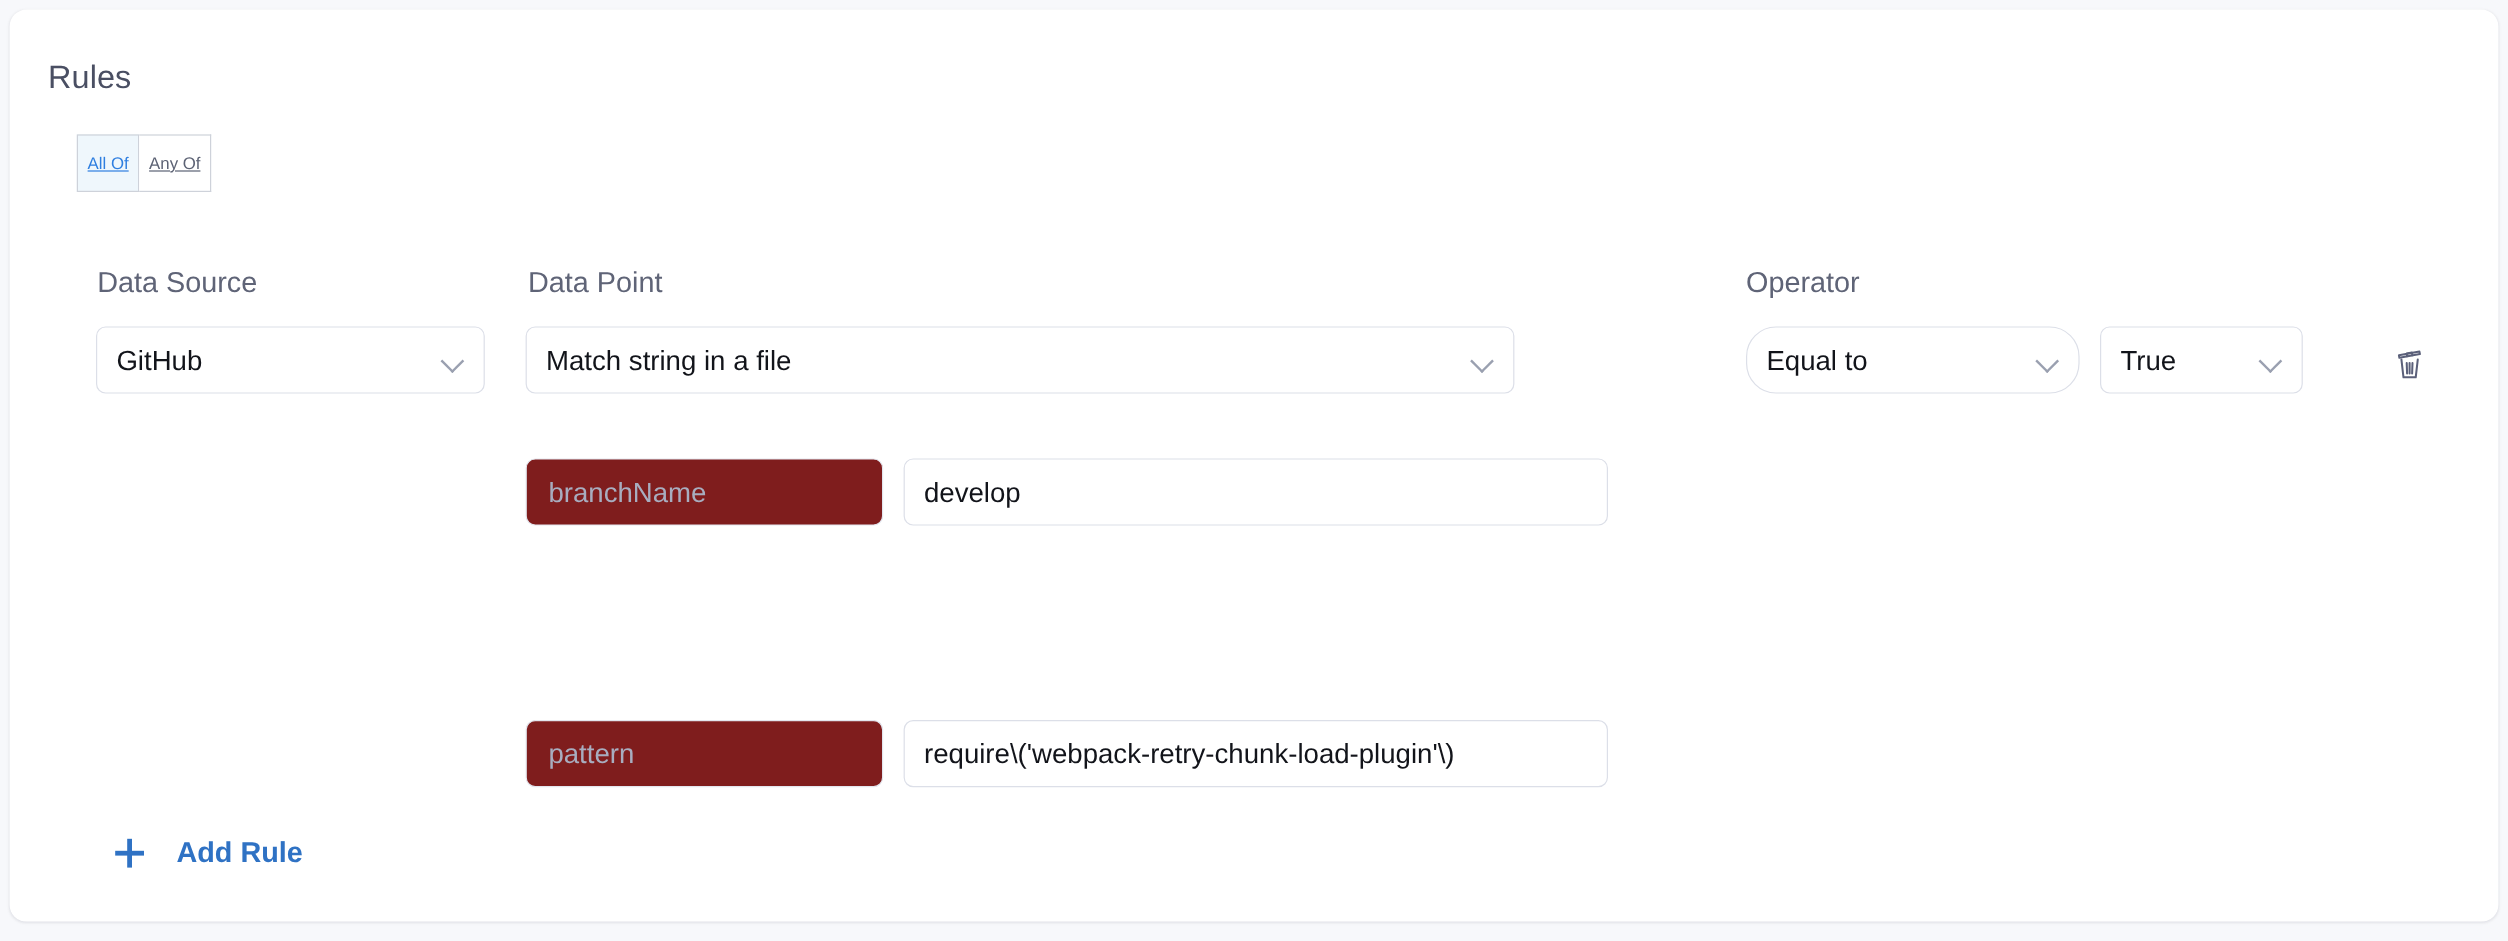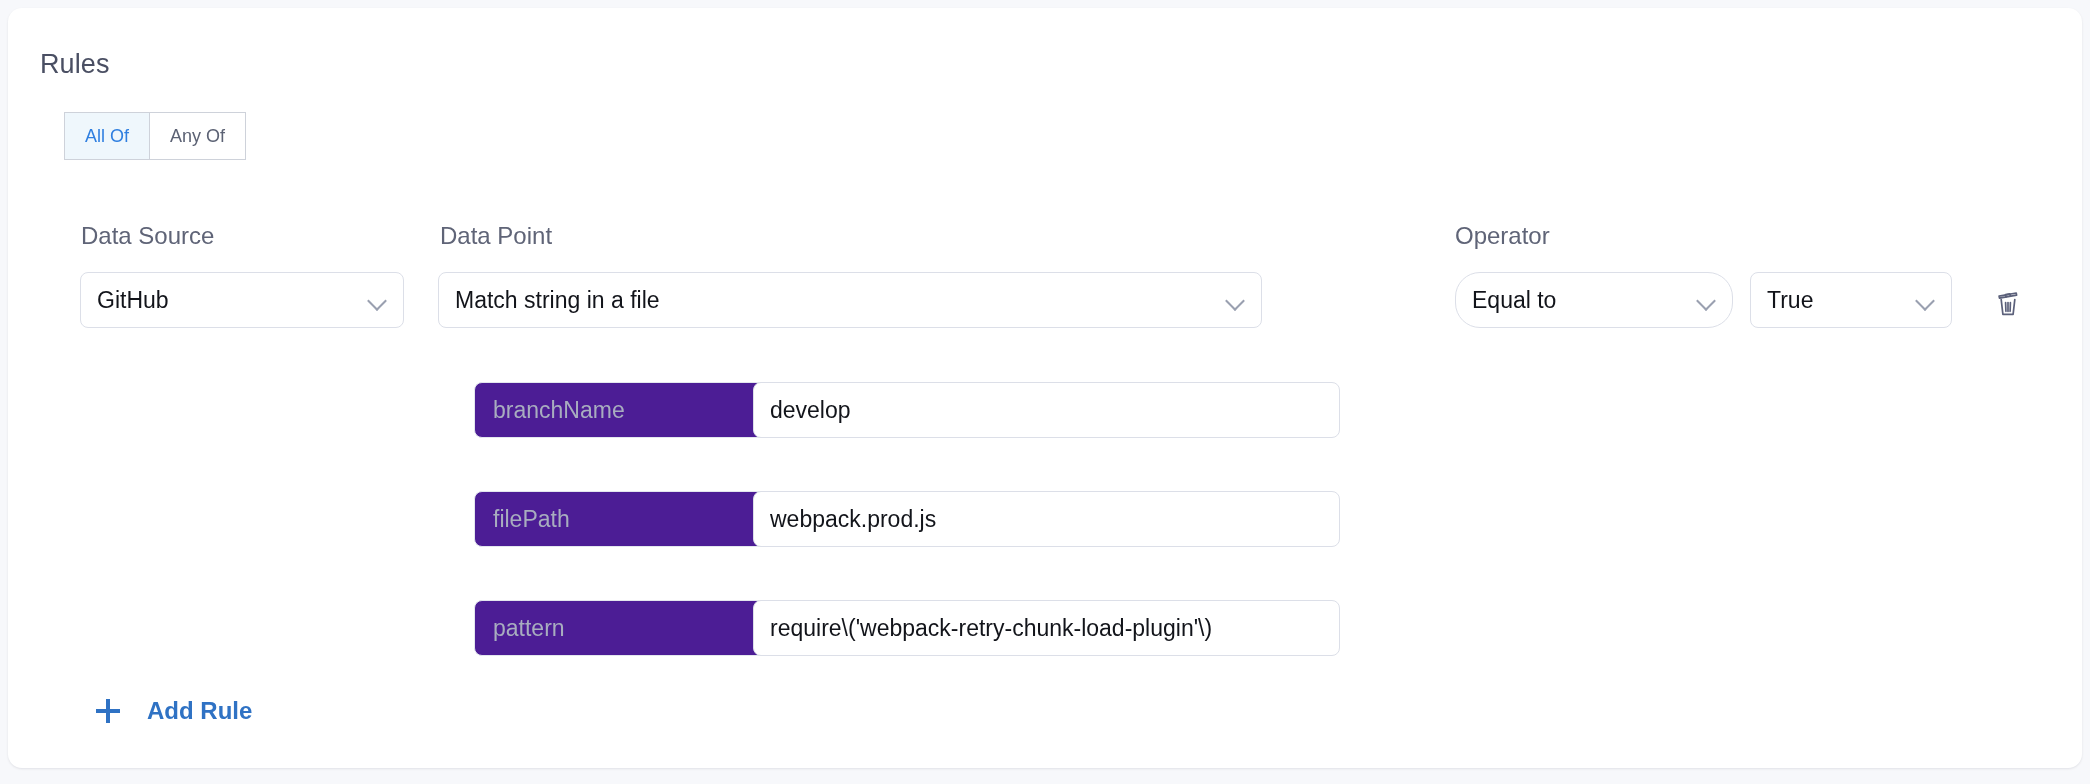--- a/index.html
+++ b/index.html
@@ -42,28 +42,29 @@
     left: 56px;
     top: 104px;
     display: flex;
     height: 48px;
   }
   .seg-btn {
     display: flex;
     align-items: center;
     justify-content: center;
     height: 48px;
-    padding: 0 20px;
-    font-size: 18px;
+    padding: 0 8px;
+    font-size: 14px;
     border: 1px solid #ced2da;
     background: #ffffff;
     color: #5c6274;
     cursor: pointer;
     user-select: none;
     line-height: 1;
+    text-decoration: underline;
   }
   .seg-btn + .seg-btn { border-left: none; }
   .seg-btn.active {
     background: #eff7fc;
     color: #2f7fe0;
     border-color: #ced2da;
   }
 
   
   .col-label {
@@ -108,21 +109,21 @@
     left: 3px; top: 4px;
     width: 12px; height: 12px;
     border-right: 2.4px solid #9aa0b0;
     border-bottom: 2.4px solid #9aa0b0;
     transform: rotate(45deg);
   }
 
   #field-data-source { left: 72px;   top: 264px; width: 324px; }
   #field-data-point  { left: 430px;  top: 264px; width: 824px; }
   #field-operator    { left: 1447px; top: 264px; width: 278px; border-radius: 25px; }
-  #field-value       { left: 1742px; top: 264px; width: 202px; }
+  #field-value       { left: 1742px; top: 264px; width: 169px; }
 
   
   .delete-btn {
     position: absolute;
     left: 1978px;
     top: 276px;
     width: 44px;
     height: 40px;
     display: flex;
     align-items: center;
@@ -139,29 +140,28 @@
   #param-row-1 { top: 483px; }
   #param-row-2 { top: 592px; }
 
   .param-key {
     position: absolute;
     left: 430px;
     width: 298px;
     height: 56px;
     border: 1px solid #e3e6ee;
     border-radius: 8px;
-    background: #4c1d95;
+    background: #7f1d1d;
     display: flex;
     align-items: center;
     padding: 0 18px;
     font-size: 23px;
     color: #a8adbf;
     white-space: nowrap;
     overflow: hidden;
-    margin-left: 36px;
   }
   .param-val {
     position: absolute;
     left: 745px;
     width: 587px;
     height: 56px;
     border: 1px solid #dcdfe8;
     border-radius: 8px;
     background: #ffffff;
     display: flex;
@@ -253,24 +253,20 @@
         <path d="M17.4 14.6 L17.1 23.3"></path>
       </g>
     </svg>
   </button>
 
   <div class="param-row" id="param-row-0">
     <div class="param-key">branchName</div>
     <div class="param-val">develop</div>
   </div>
 
-  <div class="param-row" id="param-row-1">
-    <div class="param-key">filePath</div>
-    <div class="param-val">webpack.prod.js</div>
-  </div>
 
   <div class="param-row" id="param-row-2">
     <div class="param-key">pattern</div>
     <div class="param-val">require\('webpack-retry-chunk-load-plugin'\)</div>
   </div>
 
   <button class="add-rule">
     <span class="plus-icon"></span>
     <span>Add Rule</span>
   </button>

